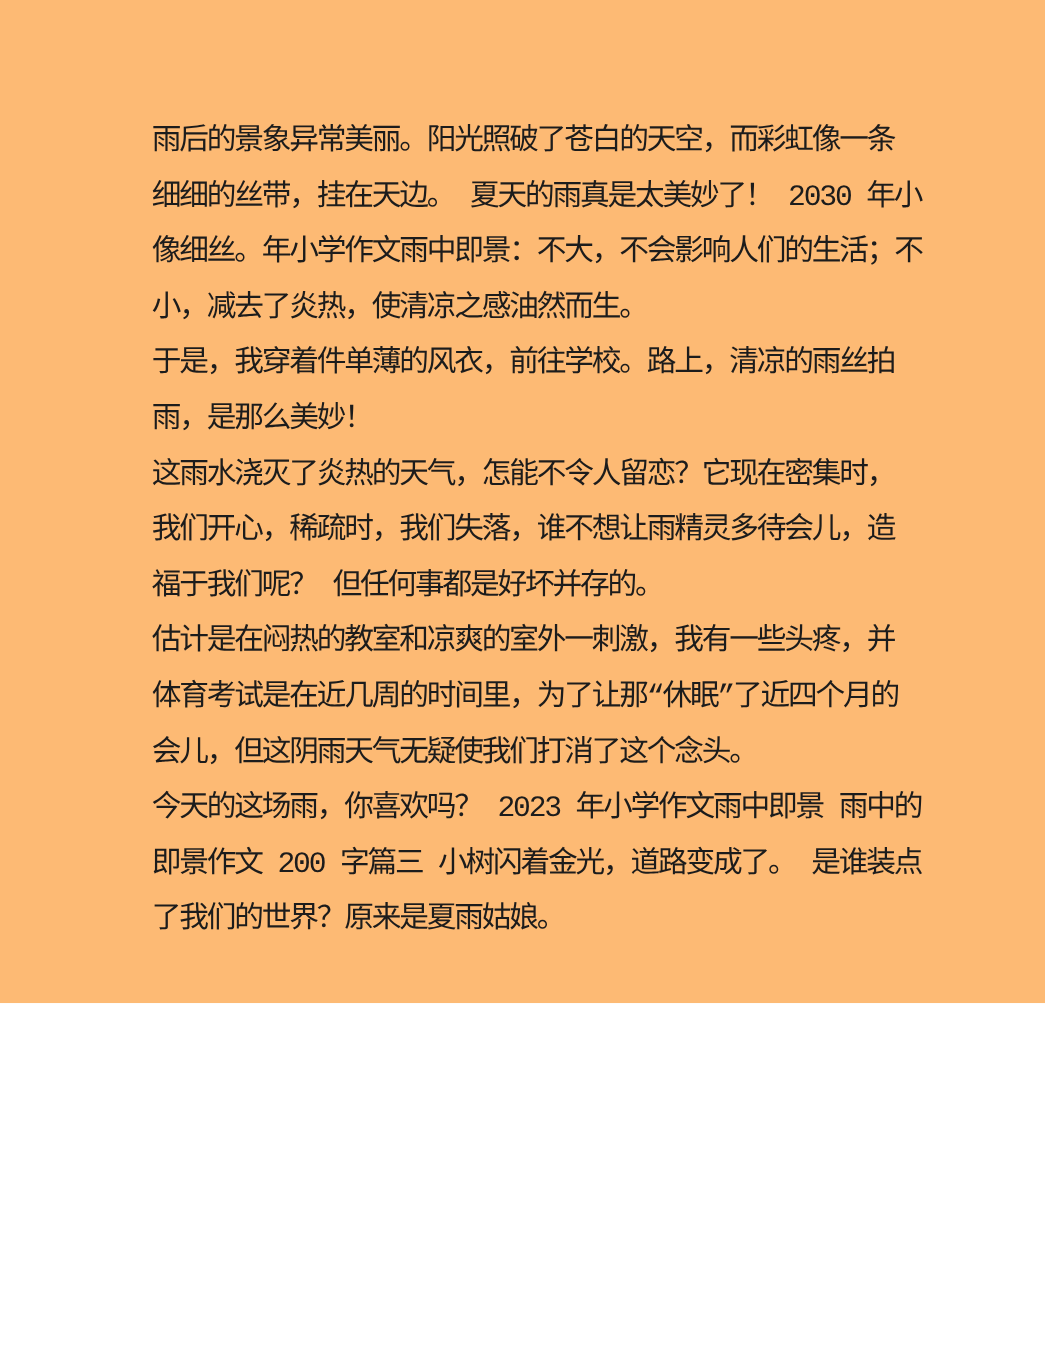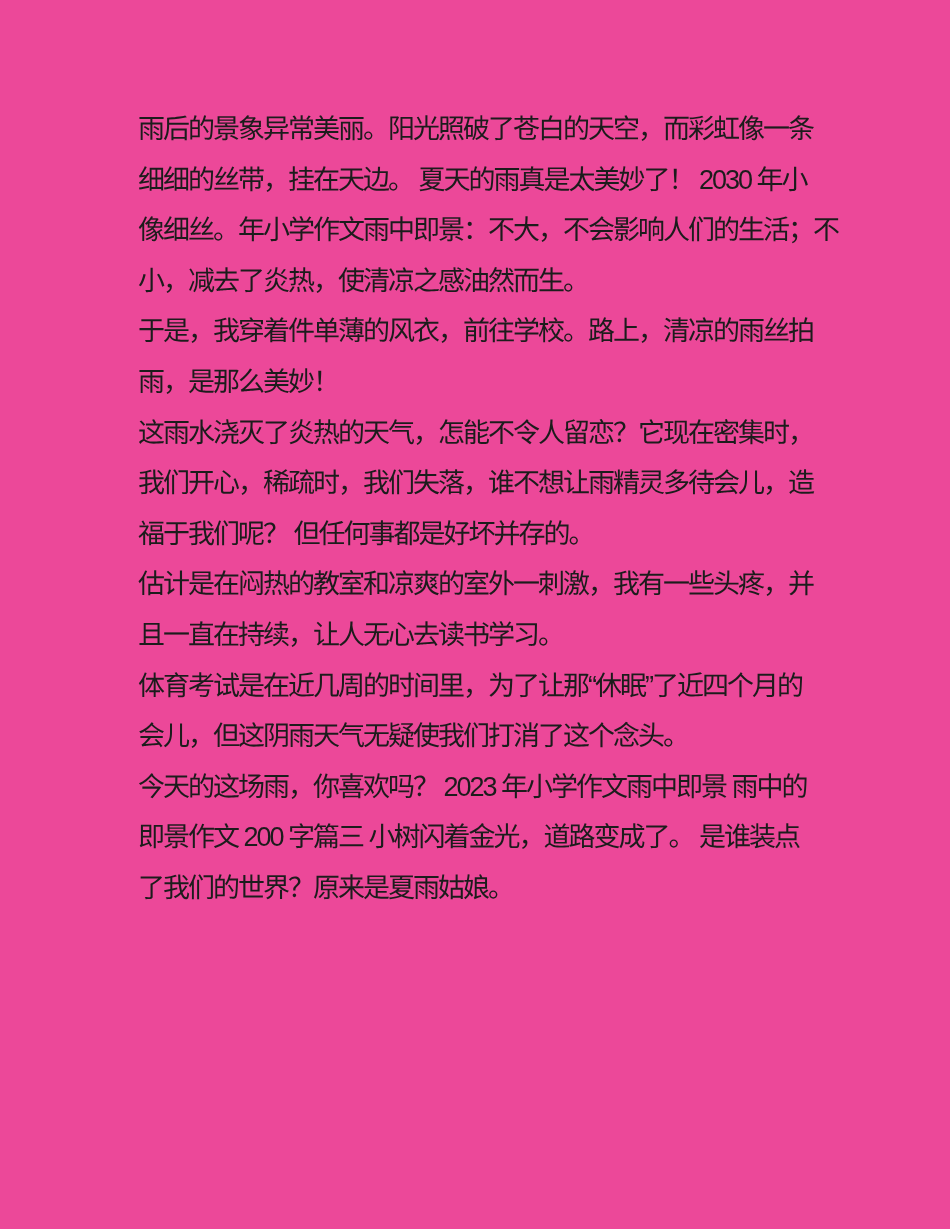--- a/index.html
+++ b/index.html
@@ -3,24 +3,24 @@
 <meta charset="utf-8">
 <style>
   html, body {
     margin: 0;
     padding: 0;
     background: #ffffff;
   }
   .page {
     position: relative;
     width: 950px;
-    height: 1229px;
-    background: #ec4899;
+    height: 912px;
+    background: #fdba74;
     overflow: hidden;
-    font-family: Liberation Sans, sans-serif;
+    font-family: Liberation Mono, monospace;
   }
   .content {
     position: absolute;
     left: 138px;
     top: 104px;
     width: 690px;
   }
   .paragraph {
     margin: 0;
     padding: 0;
@@ -57,21 +57,20 @@
     </div>
 
     <div class="paragraph">
       <div class="line">这雨水浇灭了炎热的天气，怎能不令人留恋？它现在密集时，</div>
       <div class="line">我们开心，稀疏时，我们失落，谁不想让雨精灵多待会儿，造</div>
       <div class="line">福于我们呢？ 但任何事都是好坏并存的。</div>
     </div>
 
     <div class="paragraph">
       <div class="line">估计是在闷热的教室和凉爽的室外一刺激，我有一些头疼，并</div>
-      <div class="line">且一直在持续，让人无心去读书学习。</div>
     </div>
 
     <div class="paragraph">
       <div class="line">体育考试是在近几周的时间里，为了让那“休眠”了近四个月的</div>
       <div class="line">会儿，但这阴雨天气无疑使我们打消了这个念头。</div>
     </div>
 
     <div class="paragraph">
       <div class="line">今天的这场雨，你喜欢吗？ 2023 年小学作文雨中即景 雨中的</div>
       <div class="line">即景作文 200 字篇三 小树闪着金光，道路变成了。 是谁装点</div>

